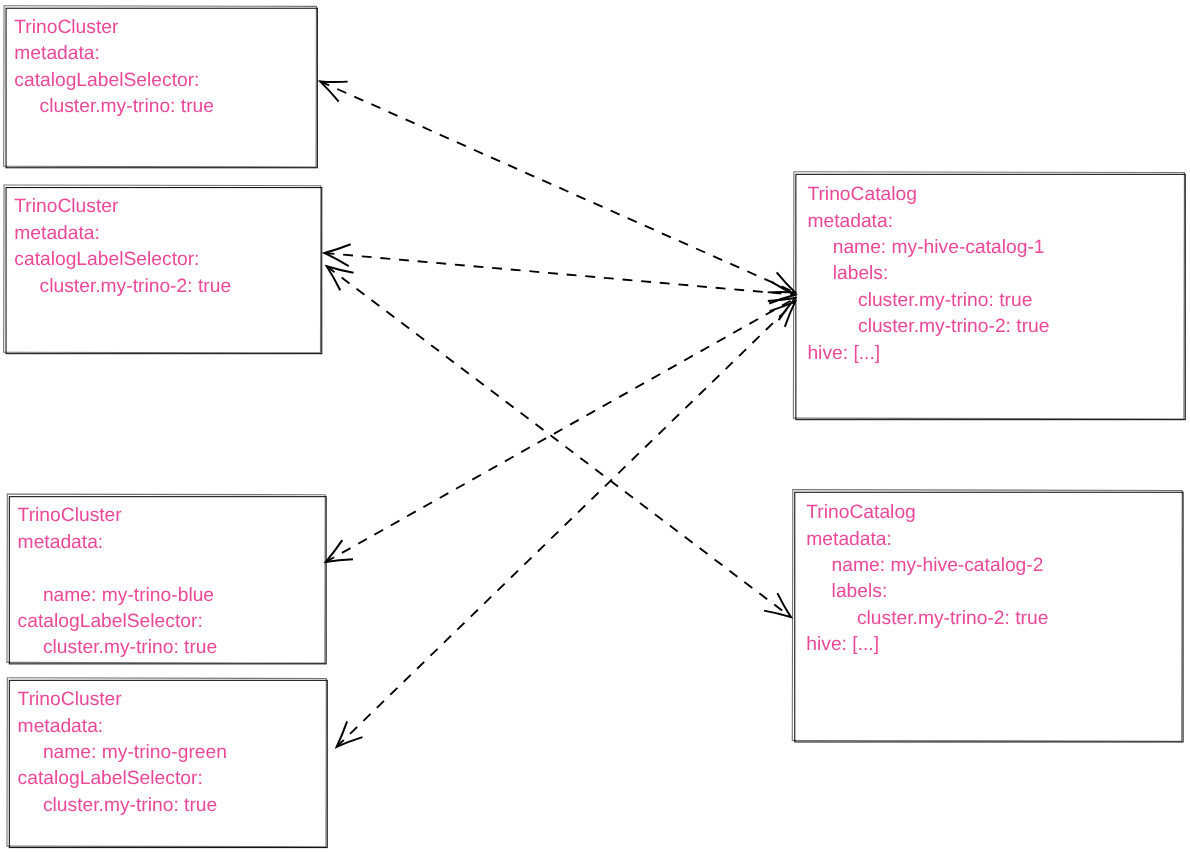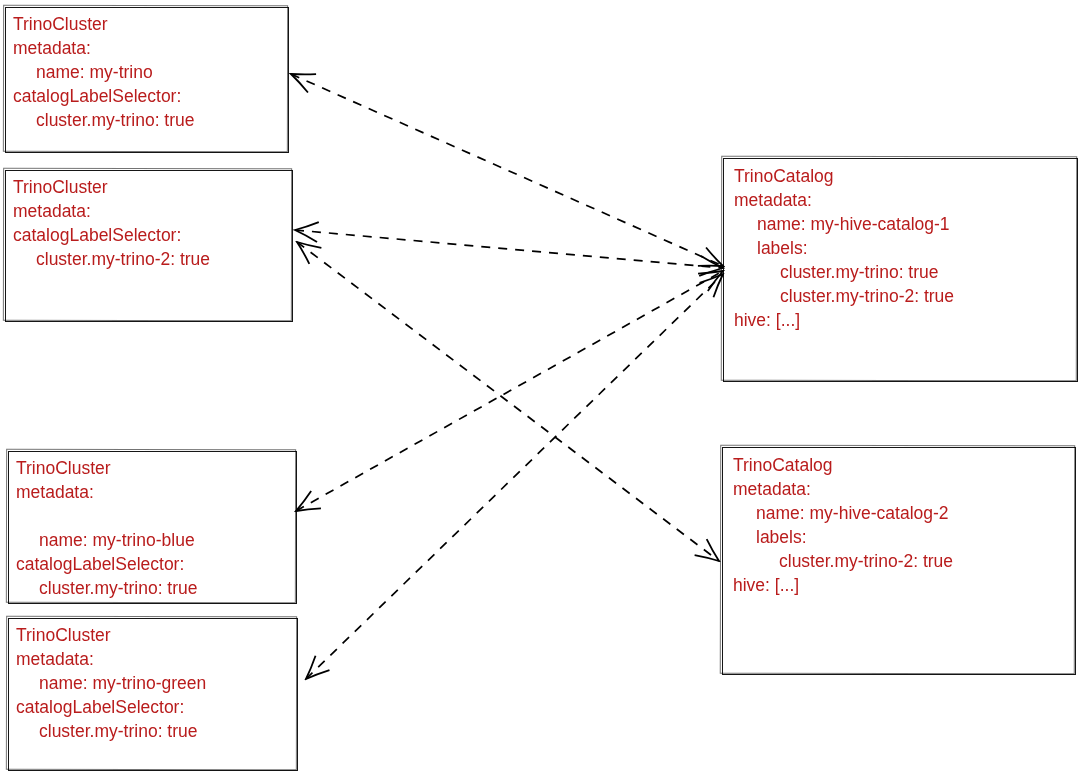--- a/index.html
+++ b/index.html
@@ -1,21 +1,21 @@
 <!DOCTYPE html>
 <html><head>
 <meta charset="utf-8">
 <style>
   html,body{margin:0;padding:0;background:#ffffff;}
   #canvas{
     position:relative;
     width:1082px;height:775px;
     background:#ffffff;
     font-family:"Liberation Sans","DejaVu Sans",sans-serif;
-    color:#b91c1c;
+    color:#ec4899;
     overflow:hidden;
   }
   .node{
     position:absolute;
     background:#ffffff;
     border:1.6px solid #161616;
     box-sizing:border-box;
     font-size:17.5px;
     line-height:24px;
   }
@@ -50,21 +50,20 @@
 </style>
 </head>
 <body>
 
 <div id="canvas">
 
   <div id="n-my-trino" class="node node-cluster">
     <div class="lines">
         <div class="box-line" style="padding-left: 0px;">TrinoCluster</div>
         <div class="box-line" style="padding-left: 0px;">metadata:</div>
-        <div class="box-line" style="padding-left: 23px;">name: my-trino</div>
         <div class="box-line" style="padding-left: 0px;">catalogLabelSelector:</div>
         <div class="box-line" style="padding-left: 23px;">cluster.my-trino: true</div>
       </div>
   </div>
 
   <div id="n-my-trino-2" class="node node-cluster">
     <div class="lines">
         <div class="box-line" style="padding-left: 0px;">TrinoCluster</div>
         <div class="box-line" style="padding-left: 0px;">metadata:</div>
         <div class="box-line" style="padding-left: 0px;">catalogLabelSelector:</div>

